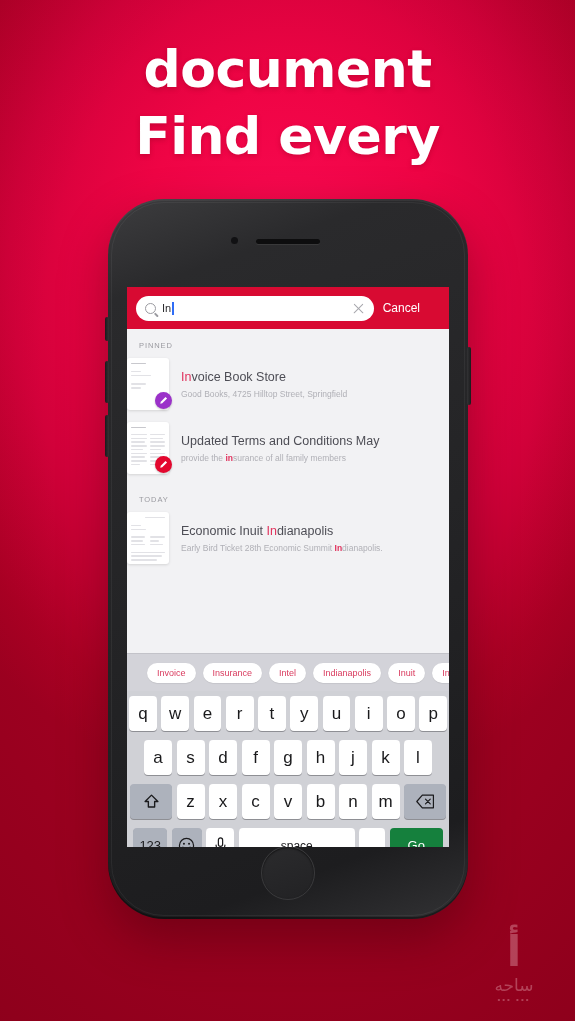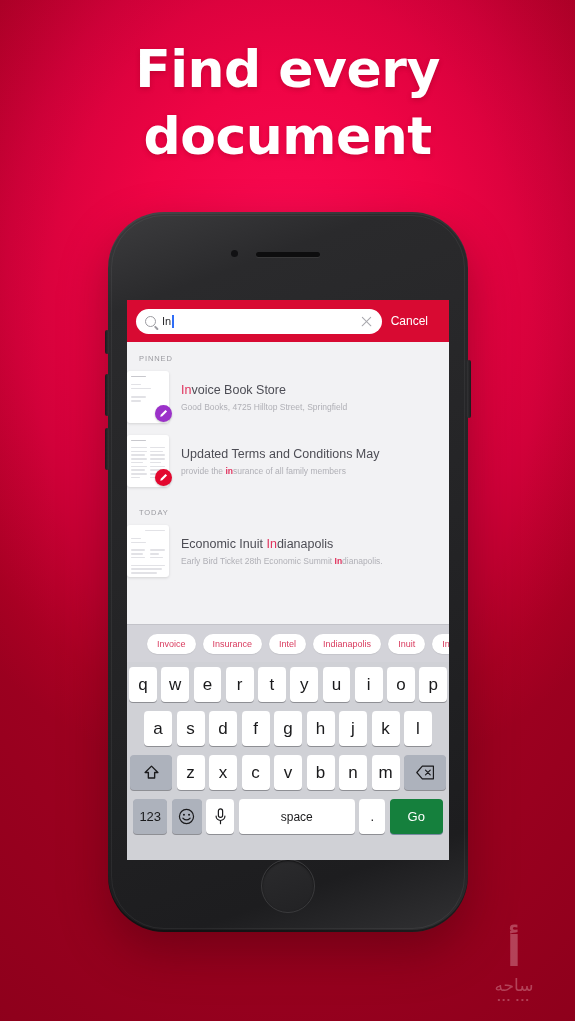--- a/index.html
+++ b/index.html
@@ -34,21 +34,21 @@
     font-size: 52px;
     line-height: 1.28;
     letter-spacing: -0.5px;
     text-shadow: 0 2px 5px rgba(110,0,18,.28);
   }
   .headline span { display: block; }
 
   
   .phone {
     position: absolute;
-    left: 108px; top: 212px;
+    left: 108px; top: 199px;
     width: 360px; height: 720px;
     border-radius: 56px;
     background: linear-gradient(160deg,#3d3d3f 0%, #2a2a2c 12%, #242426 50%, #1d1d1f 88%, #323234 100%);
     box-shadow:
       0 20px 48px rgba(70,0,10,.45),
       0 2px 0 rgba(255,255,255,.06) inset,
       0 -2px 0 rgba(0,0,0,.4) inset;
     overflow: visible;
   }
   .phone-inner-edge {
@@ -149,29 +149,29 @@
   }
   .clear-x::before, .clear-x::after {
     content:""; position:absolute;
     left: 0; top: 6px; width: 13px; height: 1.3px;
     background: #a6a6ac; border-radius: 1px;
   }
   .clear-x::before { transform: rotate(45deg); }
   .clear-x::after  { transform: rotate(-45deg); }
   .cancel-btn {
     color:#fff; font-size: 12px;
-    margin-left: 9px; margin-right: 12px;
+    margin-left: 9px; margin-right: 20px;
     font-weight: 400;
     white-space: nowrap;
   }
 
   
   .results {
     background: #f2f2f4;
-    height: 282px;
+    height: 324px;
     overflow: hidden;
   }
   .section-label {
     font-size: 7.5px;
     letter-spacing: .9px;
     color: #9a9aa0;
     padding: 12px 12px 5px 12px;
     font-weight: 400;
   }
   .row {
@@ -318,22 +318,22 @@
     letter-spacing: 2px;
   }
 </style>
 </head>
 <body>
 
 <div class="bg"></div>
 <div class="bg-vignette"></div>
 
 <div class="headline">
+  <span>document</span>
   <span>Find every</span>
-  <span>document</span>
 </div>
 
 <div class="phone">
   <div class="phone-inner-edge"></div>
   <div class="btn-side btn-silent"></div>
   <div class="btn-side btn-volup"></div>
   <div class="btn-side btn-voldn"></div>
   <div class="btn-side btn-power"></div>
   <div class="camera"></div>
   <div class="speaker"></div>

